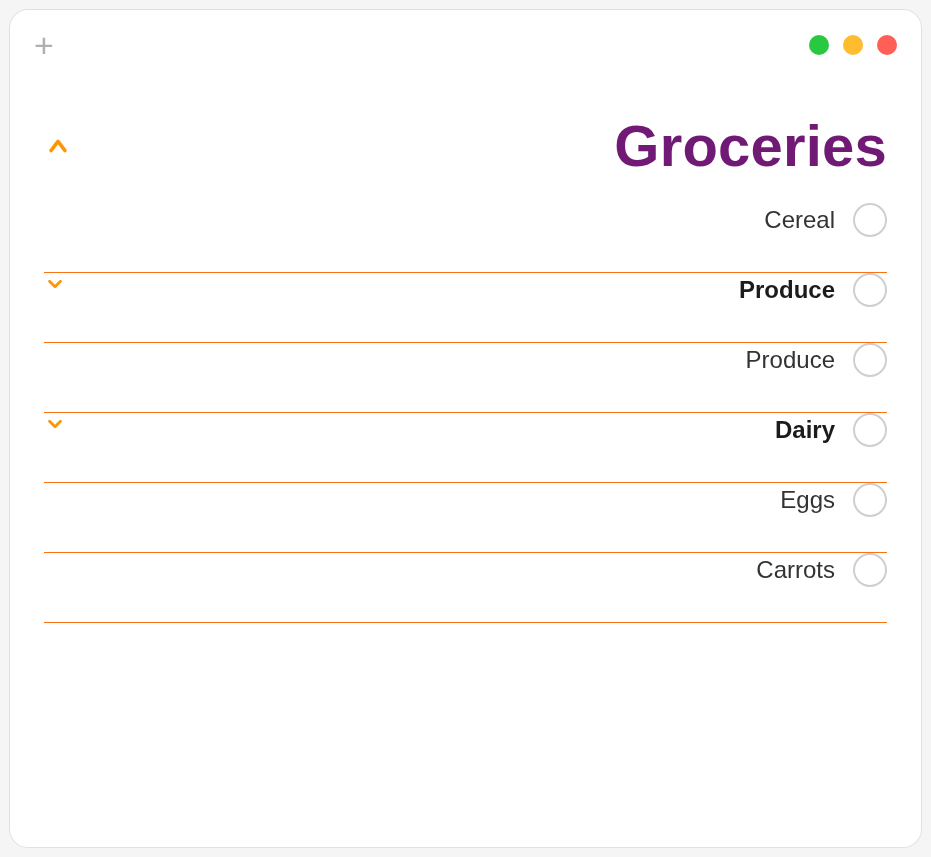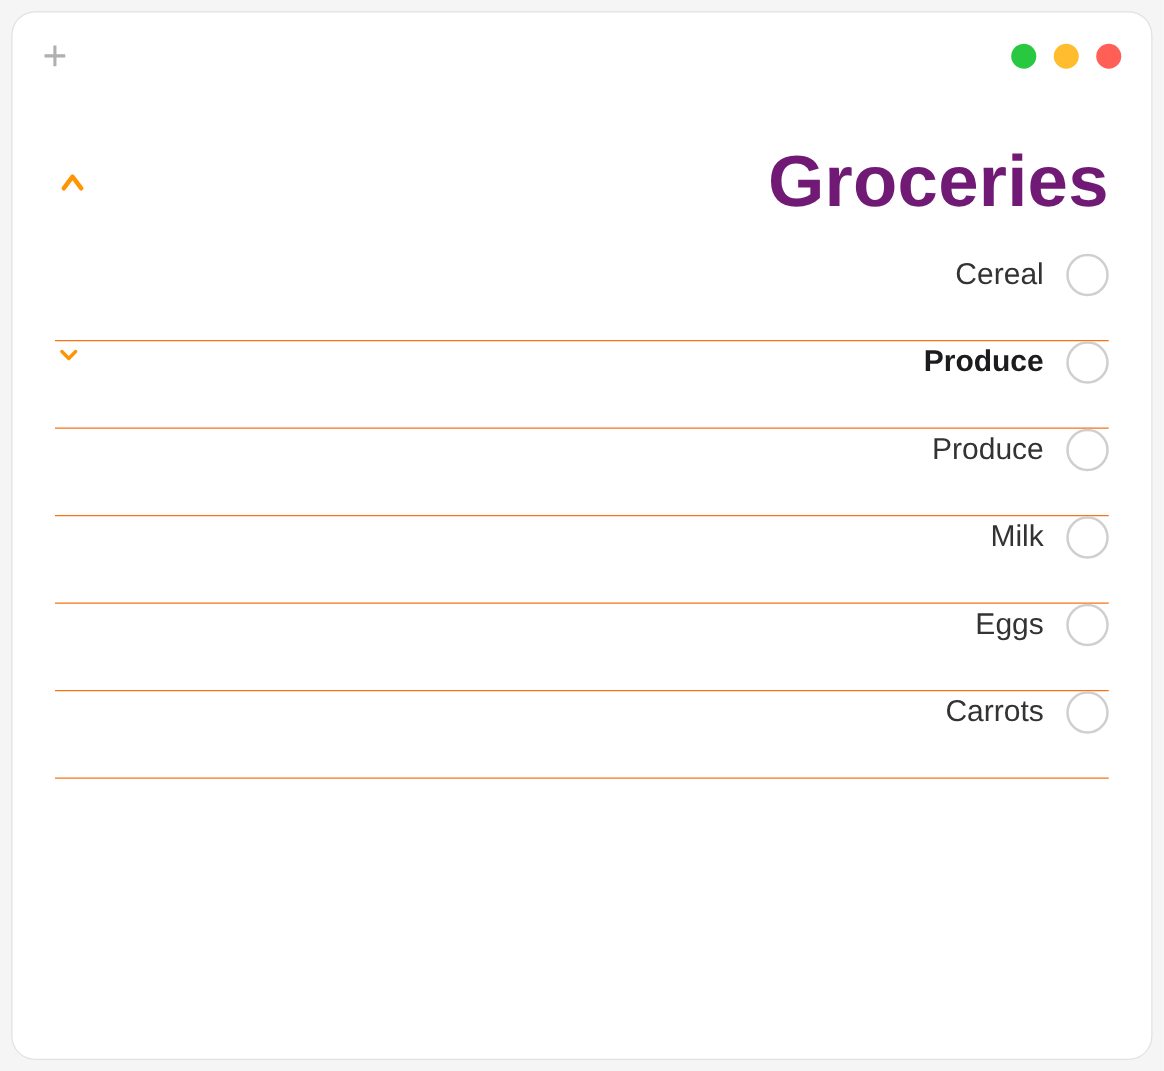--- a/index.html
+++ b/index.html
@@ -170,28 +170,34 @@
 
     <div class="item-row">
       <div class="item-left"></div>
       <div class="item-right">
         <span class="item-label">Produce</span>
         <div class="circle"></div>
       </div>
     </div>
 
 
-
-    <div class="item-row">
-      <div class="item-left"></div>
-      <div class="item-right">
-        <span class="item-label">Milk</span>
-        <div class="circle"></div>
-      </div>
-    </div>
+    <div class="item-row">
+      <div class="item-left">
+        <div class="chevron">
+          <svg viewBox="0 0 24 24" fill="none" stroke="#ff9500" stroke-width="3" stroke-linecap="round" stroke-linejoin="round">
+            <polyline points="6 9 12 15 18 9"></polyline>
+          </svg>
+        </div>
+      </div>
+      <div class="item-right">
+        <span class="item-label bold">Dairy</span>
+        <div class="circle"></div>
+      </div>
+    </div>
+
 
     <div class="item-row">
       <div class="item-left"></div>
       <div class="item-right">
         <span class="item-label">Eggs</span>
         <div class="circle"></div>
       </div>
     </div>
 
     <div class="item-row">

